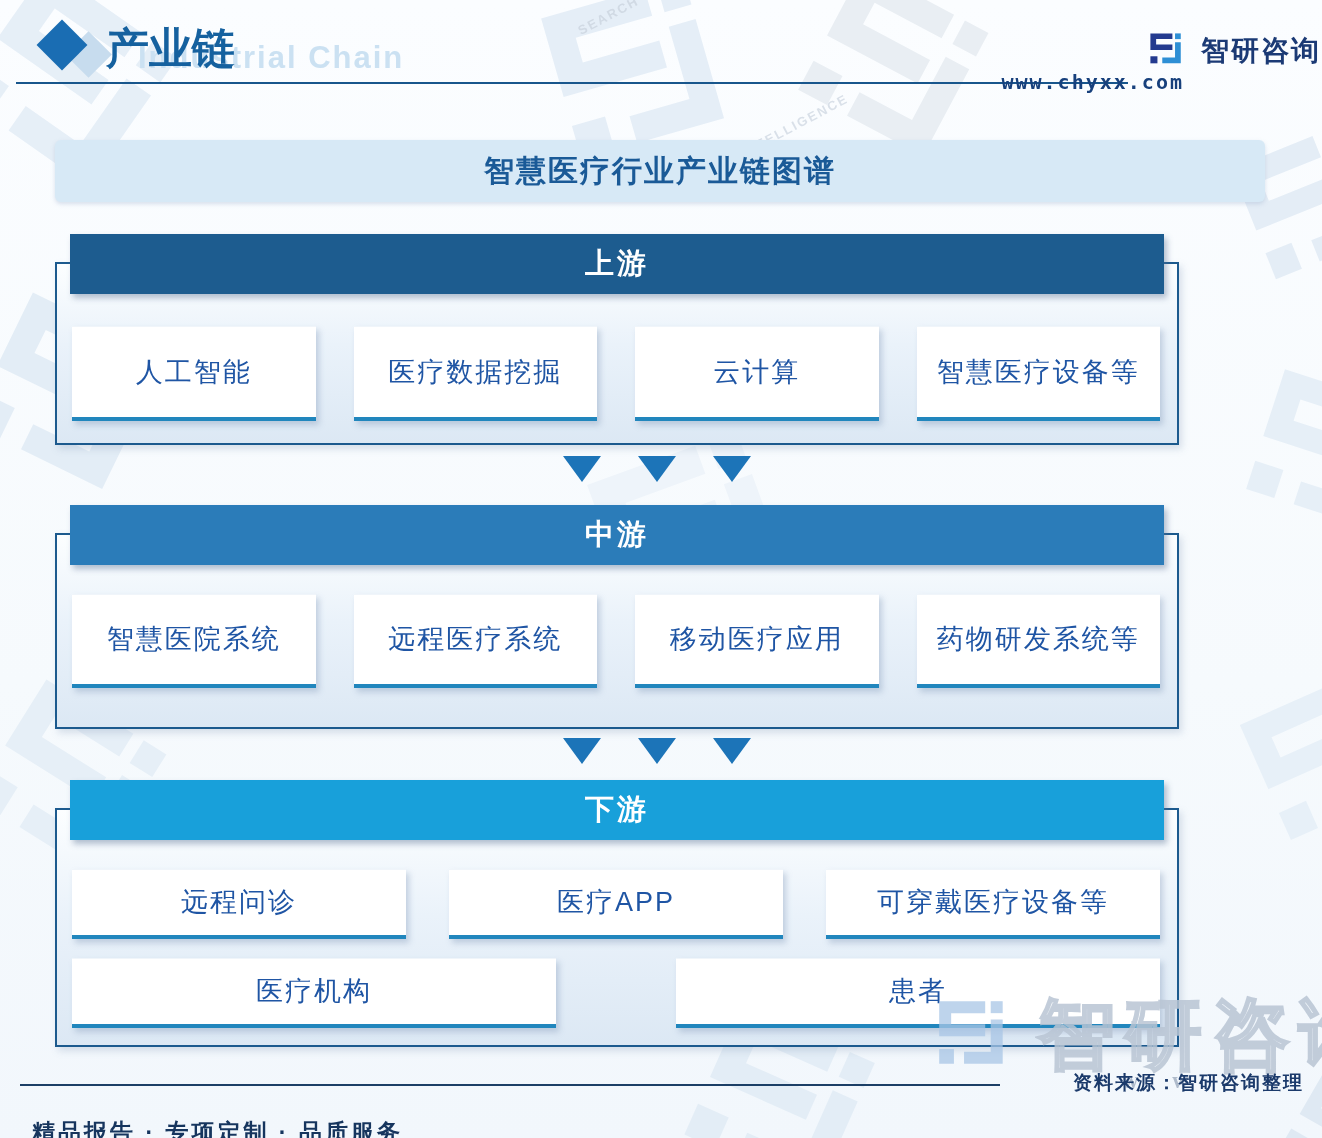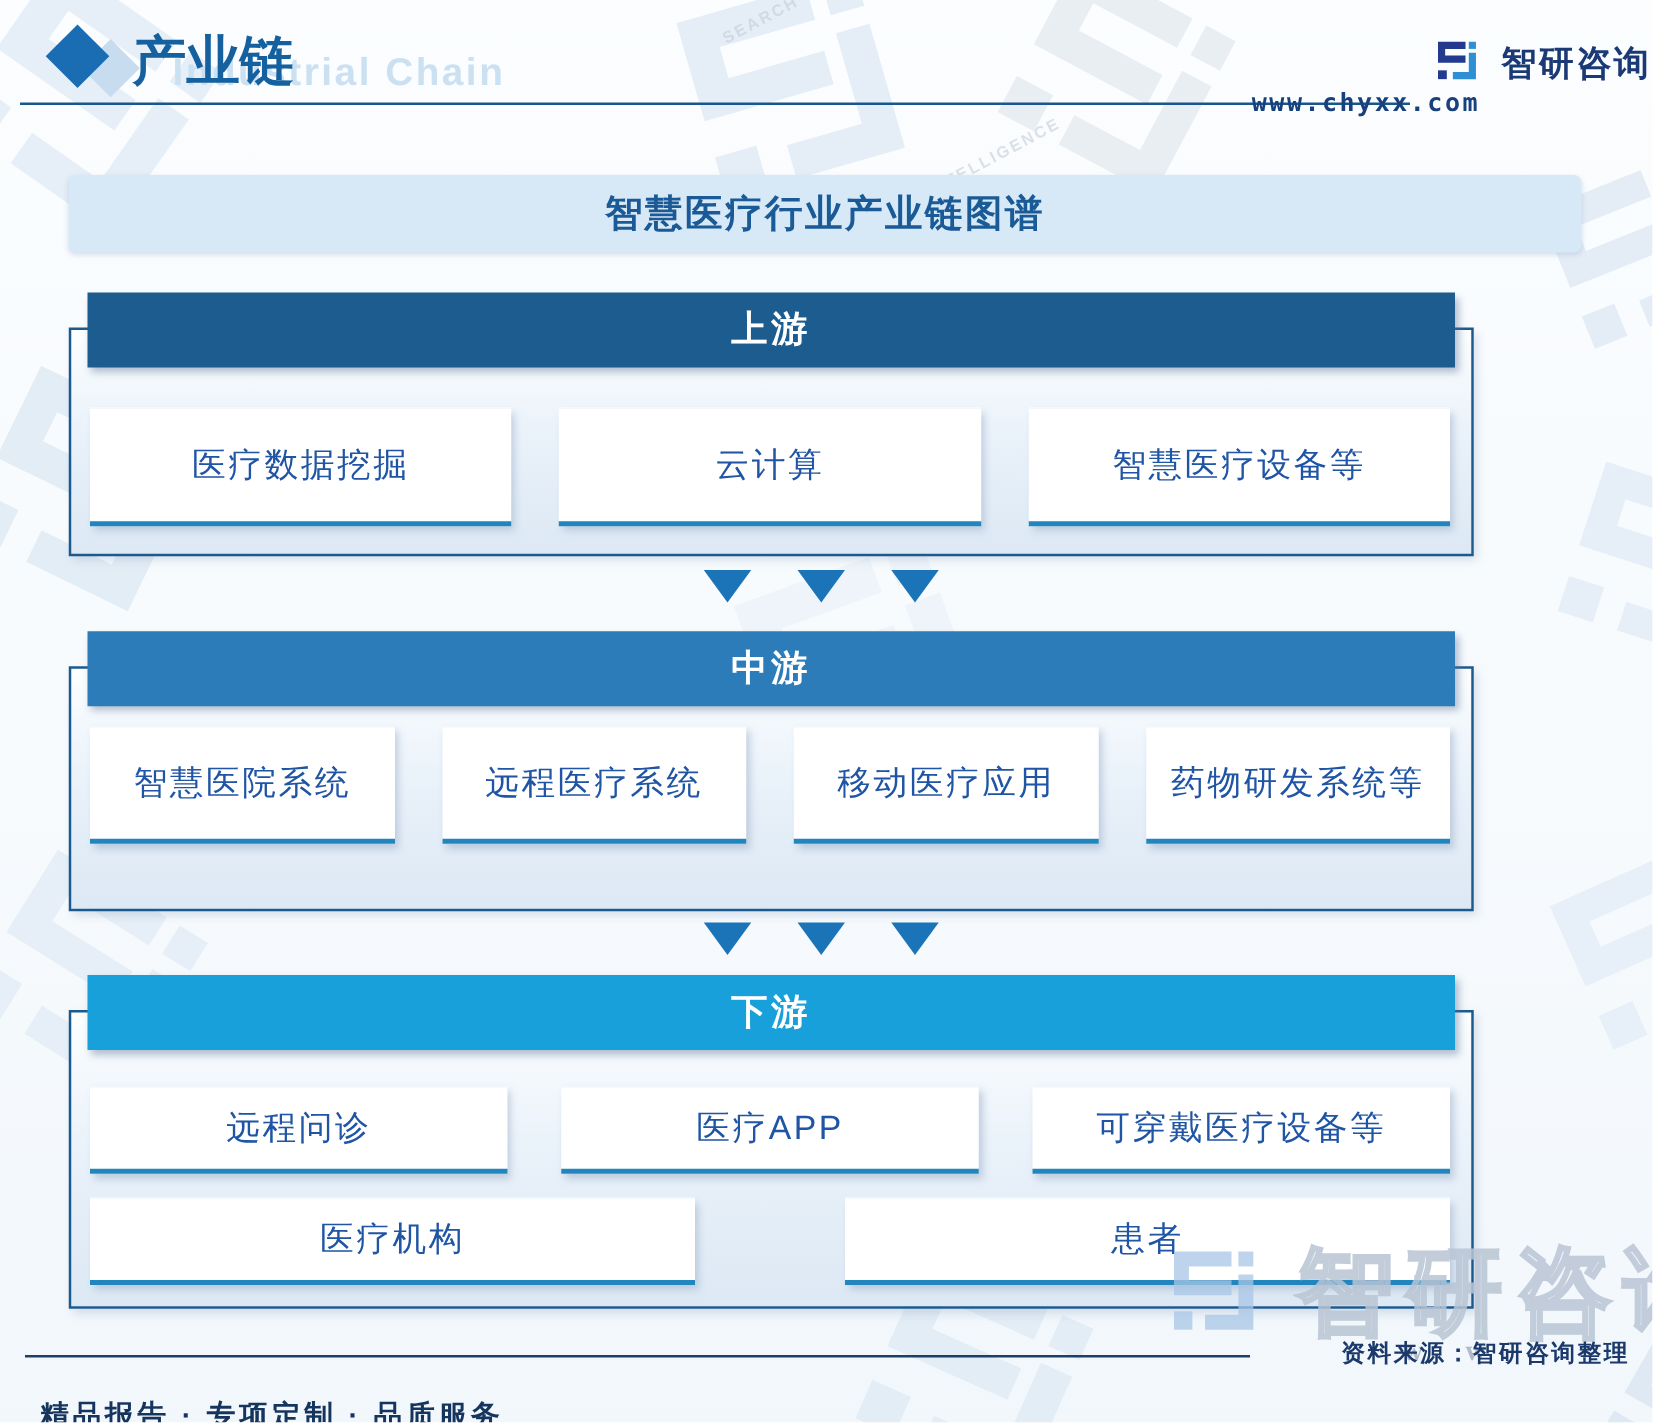--- a/index.html
+++ b/index.html
@@ -59,21 +59,21 @@
   .band-hdr { position:absolute; left:13px; right:13px; top:-30px; height:60px;
     display:flex; align-items:center; justify-content:center;
     box-shadow:3px 4px 6px rgba(90,115,150,.45); }
   .band-hdr span { color:#ffffff; font-size:29px; font-weight:bold; letter-spacing:3px; }
   .hdr-up   { background:#1d5c8f; }
   .hdr-mid  { background:#2b7cb9; }
   .hdr-down { background:#18a0da; }
 
   .row { position:absolute; left:15px; right:17px; display:flex; }
   .band-up  .row  { top:62px;  height:95px; gap:38px; }
-  .band-mid .row  { top:46px;  height:94px; gap:38px; }
+  .band-mid .row  { top:59px;  height:94px; gap:38px; }
   .band-down .row1 { top:59px;  height:70px; gap:43px; }
   .band-down .row2 { top:148px; height:70px; gap:120px;justify-content:flex-end; }
   .node { flex:1; background:#ffffff; border-bottom:4px solid #2186bd;
     box-shadow:3px 4px 6px rgba(120,145,180,.38), inset 0 1px 0 #f0f5fa;
     display:flex; align-items:center; justify-content:center; }
   .node span { font-size:27px; color:#1f55a4; letter-spacing:2px; white-space:nowrap; }
 
   
   .arrows { position:absolute; left:563px; display:flex; gap:37px; z-index:2; }
   .arrows-1 { top:456px; }
@@ -188,20 +188,23 @@
   <div class="title-bar">
     <span>智慧医疗行业产业链图谱</span>
   </div>
 
   <div class="band band-up">
     <div class="band-hdr hdr-up" style="background: rgb(29, 92, 143);">
       <span>上游</span>
     </div>
     <div class="row">
       <div class="node">
+          <span>人工智能</span>
+        </div>
+      <div class="node">
           <span>医疗数据挖掘</span>
         </div>
       <div class="node">
           <span>云计算</span>
         </div>
       <div class="node">
           <span>智慧医疗设备等</span>
         </div>
     </div>
   </div>

